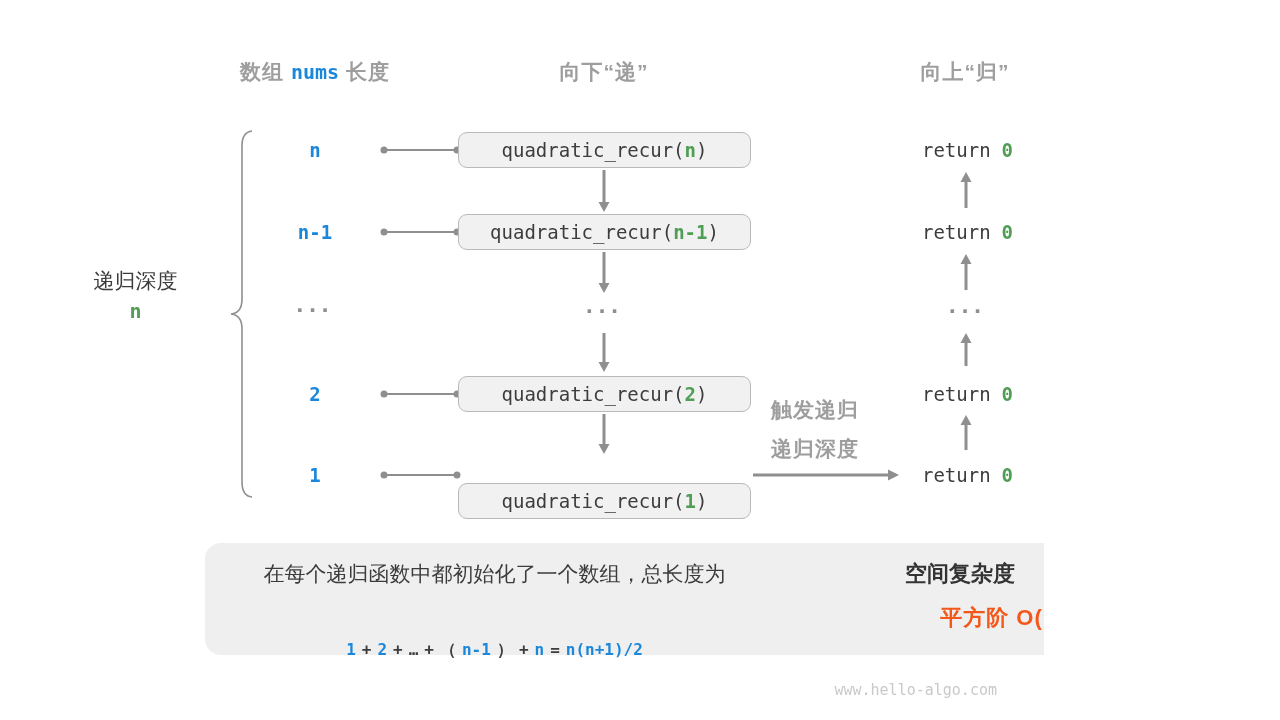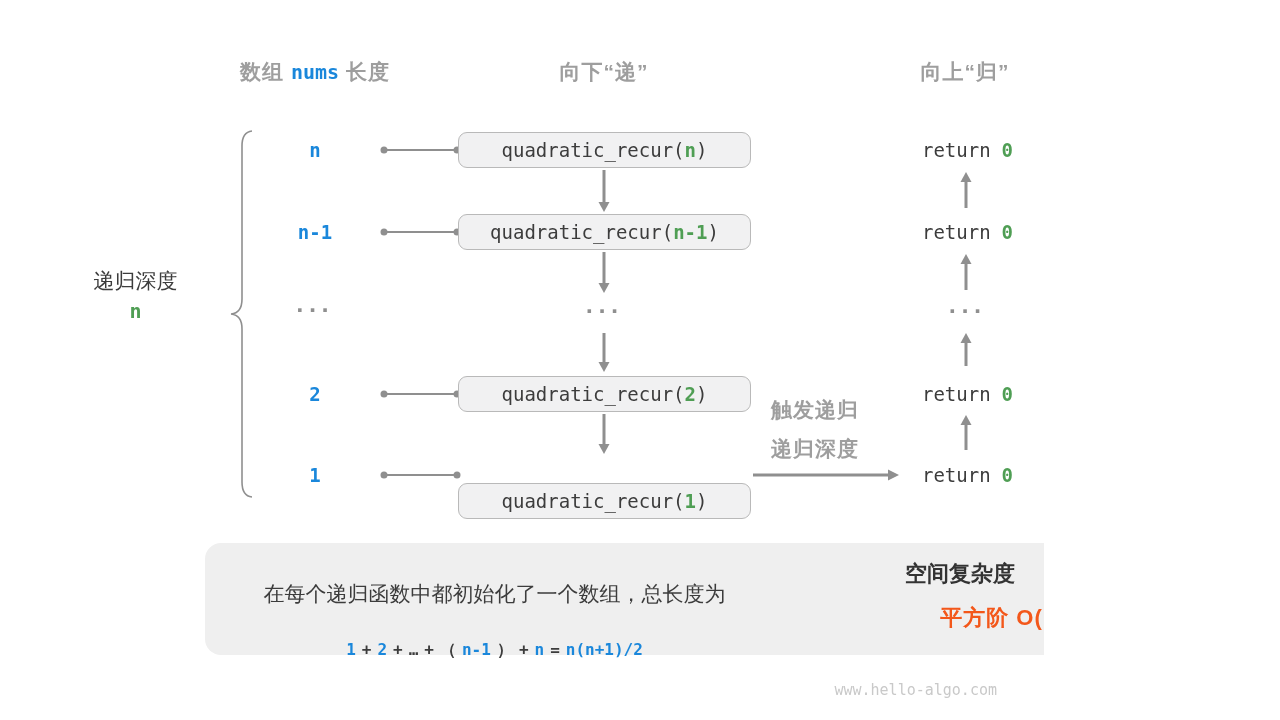--- a/index.html
+++ b/index.html
@@ -53,21 +53,21 @@
   .side-label .l2{font-family:"DejaVu Sans Mono","Liberation Mono",monospace;font-weight:bold;font-size:20px;color:var(--green);height:30px;line-height:30px;}
   .base-note{
     left:740px;width:150px;text-align:center;font-size:21px;font-weight:bold;
     color:var(--gray-label);line-height:39px;letter-spacing:1px;
   }
   .panel{
     left:205px;top:543px;width:870px;height:112px;background:var(--panel);border-radius:16px;
   }
   .panel-line1{
     left:222px;top:560px;width:545px;height:28px;line-height:28px;text-align:center;
-    font-size:21px;color:var(--dark);font-weight:500;margin-top:20px;
+    font-size:21px;color:var(--dark);font-weight:500;
   }
   .formula{
     left:222px;top:636px;width:545px;height:28px;line-height:28px;text-align:center;
     font-family:"DejaVu Sans Mono","Liberation Mono",monospace;font-weight:bold;font-size:16px;
   }
   .formula .tok{margin:0 3px;}
   .formula .tok-blue{color:var(--blue);}
   .formula .tok-dark{color:var(--dark);}
   .result-title{
     left:865px;top:560px;width:190px;height:28px;line-height:28px;text-align:center;

